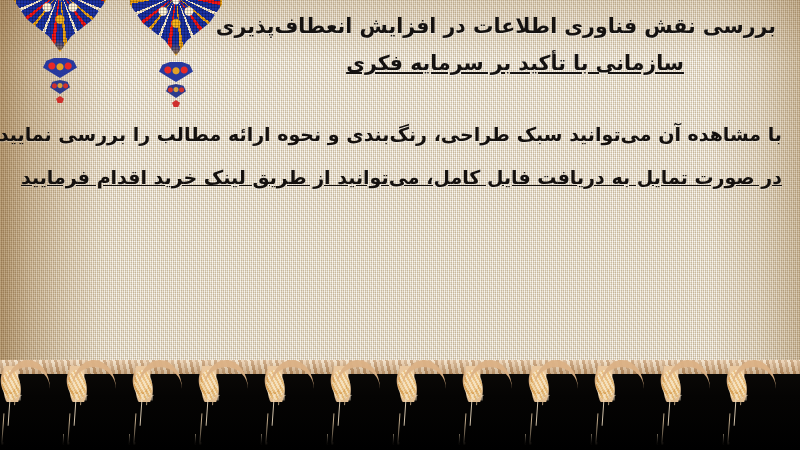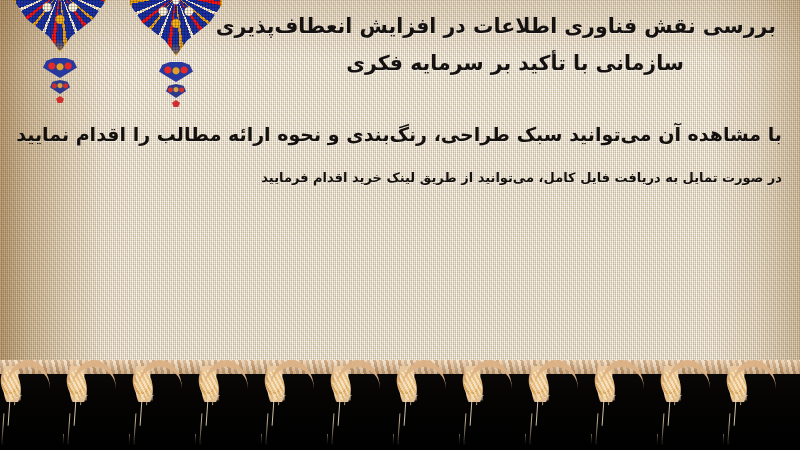--- a/index.html
+++ b/index.html
@@ -132,35 +132,35 @@
   }
   .title-line{
     font-size:20.5px;
     font-weight:bold;
     color:#141110;
     line-height:37px;
     letter-spacing:.2px;
     text-shadow:0 1px 0 rgba(255,255,255,.35);
     white-space:nowrap;
   }
-  .title-line.l2{ padding-right:92px; }
+  .title-line.l2{ padding-right:92px;text-decoration:underline; }
 
   .body-block{
     position:absolute;top:112px;right:18px;left:20px;
     direction:rtl;text-align:right;
   }
   .body-line{
     color:#14100e;
     font-weight:bold;
     text-shadow:0 1px 0 rgba(255,255,255,.3);
     white-space:nowrap;
   }
   .body-line.b1{ font-size:20px;line-height:30px;padding-right:0; }
   .body-line.b2{ font-size:19px;line-height:44px; }
-  .body-line.b3{ font-size:13px;line-height:43px; }
+  .body-line.b3{ font-size:19px;line-height:43px;text-decoration:underline; }
 
   
   .rope{
     position:absolute;left:0;right:0;top:360px;height:20px;
     background:
       repeating-linear-gradient(78deg,
         #e7c49a 0 3px, #c89a68 3px 6px, #f0d7b4 6px 9px, #b9854f 9px 12px),
       #d8b184;
     filter:blur(.3px);
   }
@@ -249,21 +249,21 @@
         </div>
       </div>
     </div>
 
   <div class="title-block">
     <div class="title-line l1">بررسی نقش فناوری اطلاعات در افزایش انعطاف‌پذیری</div>
     <div class="title-line l2">سازمانی با تأکید بر سرمایه فکری</div>
   </div>
 
   <div class="body-block">
-    <div class="body-line b2">با مشاهده آن می‌توانید سبک طراحی، رنگ‌بندی و نحوه ارائه مطالب را اقدام نمایید</div>
+    <div class="body-line b2">با مشاهده آن می‌توانید سبک طراحی، رنگ‌بندی و نحوه ارائه مطالب را بررسی نمایید</div>
     <div class="body-line b3">در صورت تمایل به دریافت فایل کامل، می‌توانید از طریق لینک خرید اقدام فرمایید</div>
   </div>
 
   <div class="rope"></div>
   <div class="black-band"></div>
   <div class="fringe-row" id="fringe-row">
       <div class="tassel" style="left: -6px;">
         <div class="knot"></div>
         <div class="strands"></div>
       </div>

